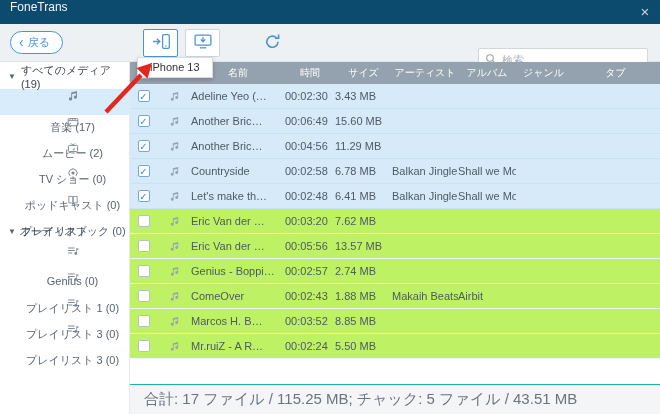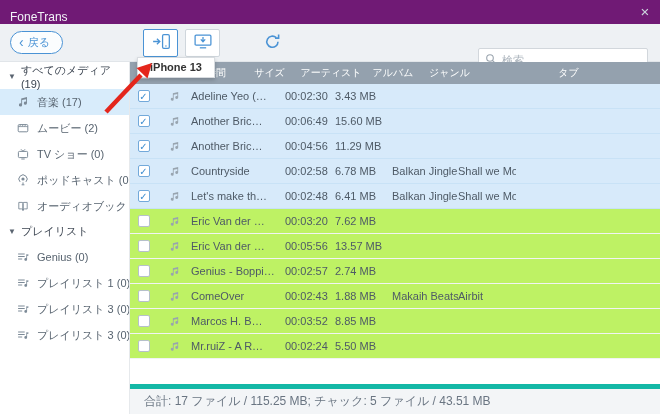--- a/index.html
+++ b/index.html
@@ -1,46 +1,46 @@
 <!DOCTYPE html>
 <html><head>
 <meta charset="utf-8">
 <style>
   * { margin:0; padding:0; box-sizing:border-box; }
   html,body { background:#fff; }
   body { font-family:"Liberation Sans","DejaVu Sans",sans-serif; }
   .app { position:relative; width:660px; height:414px; background:#fff; overflow:hidden; outline:1px solid #d5d9dd; }
 
   
-  .titlebar { position:absolute; top:0; left:0; right:0; height:24px; background:#701a75; display:flex; align-items:flex-end; }
+  .titlebar { position:absolute; top:0; left:0; right:0; height:24px; background:#0c4a6e; display:flex; align-items:flex-start; }
   .titlebar .title { color:#f2f5f8; font-size:12px; padding-left:10px; }
   .titlebar .close { margin-left:auto; color:#cdd5de; font-size:15px; width:30px; text-align:center; cursor:default; line-height:24px; }
 
   
   .toolbar { position:absolute; top:24px; left:0; right:0; height:38px; background:#eef1f4; border-bottom:1px solid #e1e5e9; }
   .back-btn { position:absolute; left:10px; top:7px; height:23px; border:1px solid #4a93d5; border-radius:12px; background:#fbfdfe; color:#4a93d5; font-size:11px; padding:0 12px 0 8px; display:flex; align-items:center; gap:4px; cursor:pointer; font-family:inherit; }
   .back-btn .chev { font-size:14px; line-height:1; margin-top:-2px; }
   .tools { position:absolute; left:143px; top:5px; display:flex; align-items:center; }
   .tool { width:35px; height:28px; background:#fff; border:1px solid #cfd6dc; border-radius:2px; margin-right:7px; display:flex; align-items:center; justify-content:center; color:#4a93d5; cursor:pointer; }
   .tool.active { border-color:#4a93d5; }
   .tool.bare { border:none; background:transparent; margin-left:28px; }
   .search { position:absolute; right:12px; top:24px; width:170px; height:23px; background:#fff; border:1px solid #d2d7dc; border-radius:2px; display:flex; align-items:center; padding:0 6px; color:#9aa4ae; }
   .search input { border:none; outline:none; flex:1; font-size:11px; color:#555; margin-left:5px; font-family:inherit; background:transparent; }
   .search input::placeholder { color:#a6afb8; }
 
   
-  .tooltip { position:absolute; left:137px; top:57px; background:#fff; border:1px solid #d8dce0; box-shadow:0 2px 4px rgba(0,0,0,.18); font-size:11px; color:#333; padding:3px 12px 4px 12px; z-index:20;font-weight:bold; }
+  .tooltip { position:absolute; left:137px; top:57px; background:#fff; border:1px solid #d8dce0; box-shadow:0 2px 4px rgba(0,0,0,.18); font-size:11px; color:#333; padding:3px 12px 4px 12px; z-index:20; }
   .arrow-overlay { position:absolute; left:0; top:0; width:660px; height:414px; pointer-events:none; z-index:21; }
 
   
   .body { position:absolute; top:62px; left:0; right:0; bottom:0; display:flex; }
   .sidebar { width:130px; border-right:1px solid #e6e9ec; background:#fff; padding-top:2px; overflow:hidden; }
   .section-header { height:25px; display:flex; align-items:center; gap:5px; padding-left:8px; font-size:11px; color:#3b4450; cursor:pointer; }
   .section-header .tri { font-size:8px; color:#5a6470; }
-  .side-item { height:26px; display:flex; align-items:center; gap:8px; padding-left:16px; font-size:11px; color:#57636f; cursor:pointer; white-space:nowrap; }
+  .side-item { height:26px; display:flex; align-items:center; gap:18px; padding-left:16px; font-size:11px; color:#57636f; cursor:pointer; white-space:nowrap;flex-direction:column; }
   .side-item.selected { background:#d8ecfb; }
   .sicon { width:13px; height:13px; color:#7c8a97; display:inline-flex; align-items:center; justify-content:center; flex:0 0 13px; }
   .sicon svg { width:12px; height:12px; }
 
   
   .main { flex:1; display:flex; flex-direction:column; min-width:0; }
   .thead { height:22px; background:#94a1ae; display:flex; align-items:center; color:#fdfefe; font-size:10px; flex:0 0 22px; }
   .cell { display:flex; align-items:center; overflow:hidden; white-space:nowrap; }
   .hcell { justify-content:center; }
   .col-cb { width:27px; justify-content:center; flex:0 0 27px; }
@@ -55,21 +55,21 @@
   .tbody { flex:1; overflow:hidden; }
   .trow { height:25px; display:flex; align-items:center; font-size:11px; color:#4e5a66; border-bottom:1px solid #f1f3f5; background:#bef264; cursor:default; }
   .trow.checked { background:#d7eafa; border-bottom-color:#c8e2f6; }
   .trow .col-name, .trow .col-time, .trow .col-size, .trow .col-artist, .trow .col-album { padding-right:4px; text-overflow:ellipsis; }
   .cb { display:inline-block; width:12px; height:12px; border:1px solid #b6c0ca; border-radius:2px; background:#fff; font-size:10px; line-height:11px; text-align:center; color:#3e8ed0; }
   .cb.on { border-color:#72a9da; }
   .note { color:#98a4af; display:inline-flex; }
   .note svg { width:11px; height:11px; }
 
   
-  .statusbar { height:30px; flex:0 0 30px; background:#f3f5f7; border-top:5px solid #14b8a6; display:flex; align-items:center; font-size:12px; color:#6a7582; padding-left:14px; }
+  .statusbar { height:30px; flex:0 0 30px; background:#f3f5f7; border-top:1px solid #14b8a6; display:flex; align-items:center; font-size:15px; color:#6a7582; padding-left:14px; }
 </style>
 </head>
 <body>
 
 <div class="app">
 
   <div class="titlebar">
     <span class="title">FoneTrans</span>
     <span class="close">×</span>
   </div>
@@ -212,20 +212,21 @@
           </div>
         </div>
     </div>
 
     <div class="main">
       <div class="thead">
           <div class="cell col-cb">
             <span class="cb"></span>
           </div>
           <div class="cell hcell col-type">タイプ</div>
+          <div class="cell hcell col-name">名前</div>
           <div class="cell hcell col-time">時間</div>
           <div class="cell hcell col-size">サイズ</div>
           <div class="cell hcell col-artist">アーティスト</div>
           <div class="cell hcell col-album">アルバム</div>
           <div class="cell hcell col-genre">ジャンル</div>
           <div class="cell hcell col-tab">タブ</div>
         </div>
       <div class="tbody">
           <div class="trow checked">
             <div class="cell col-cb">

